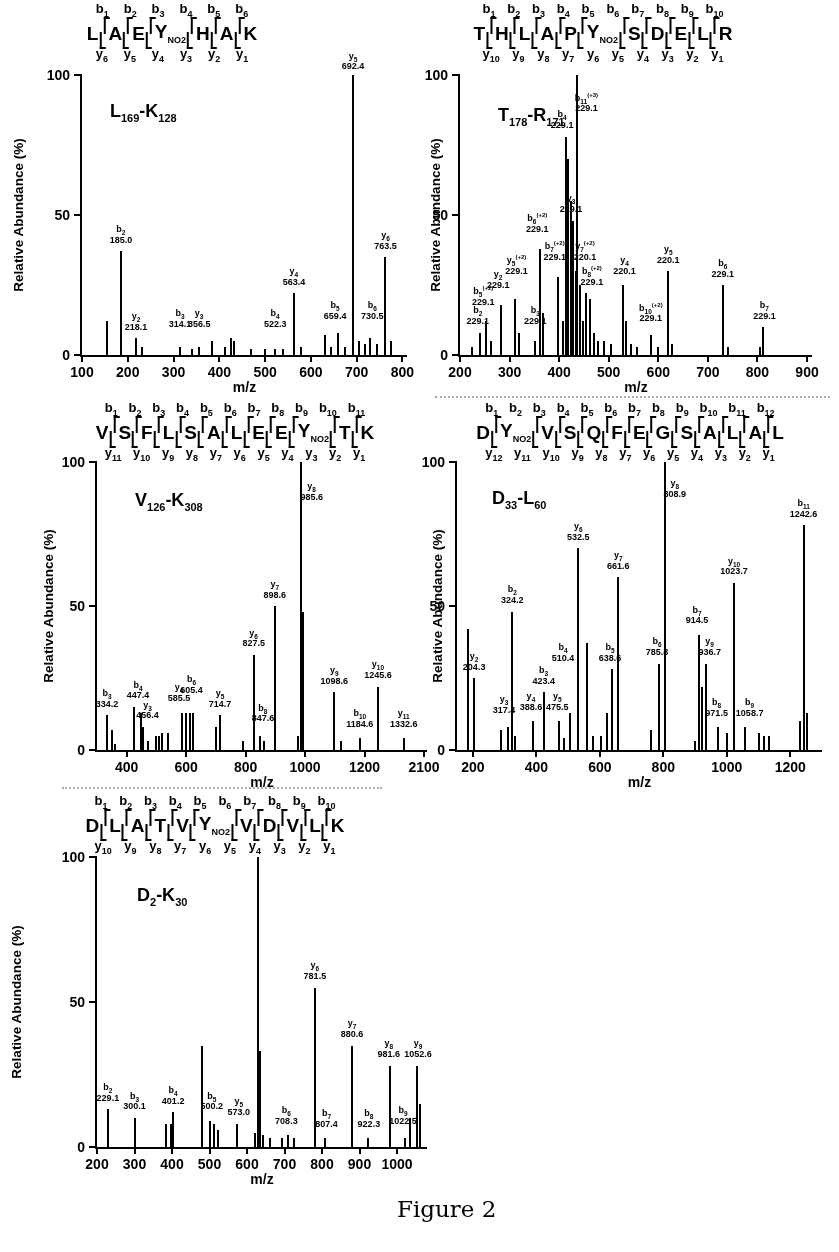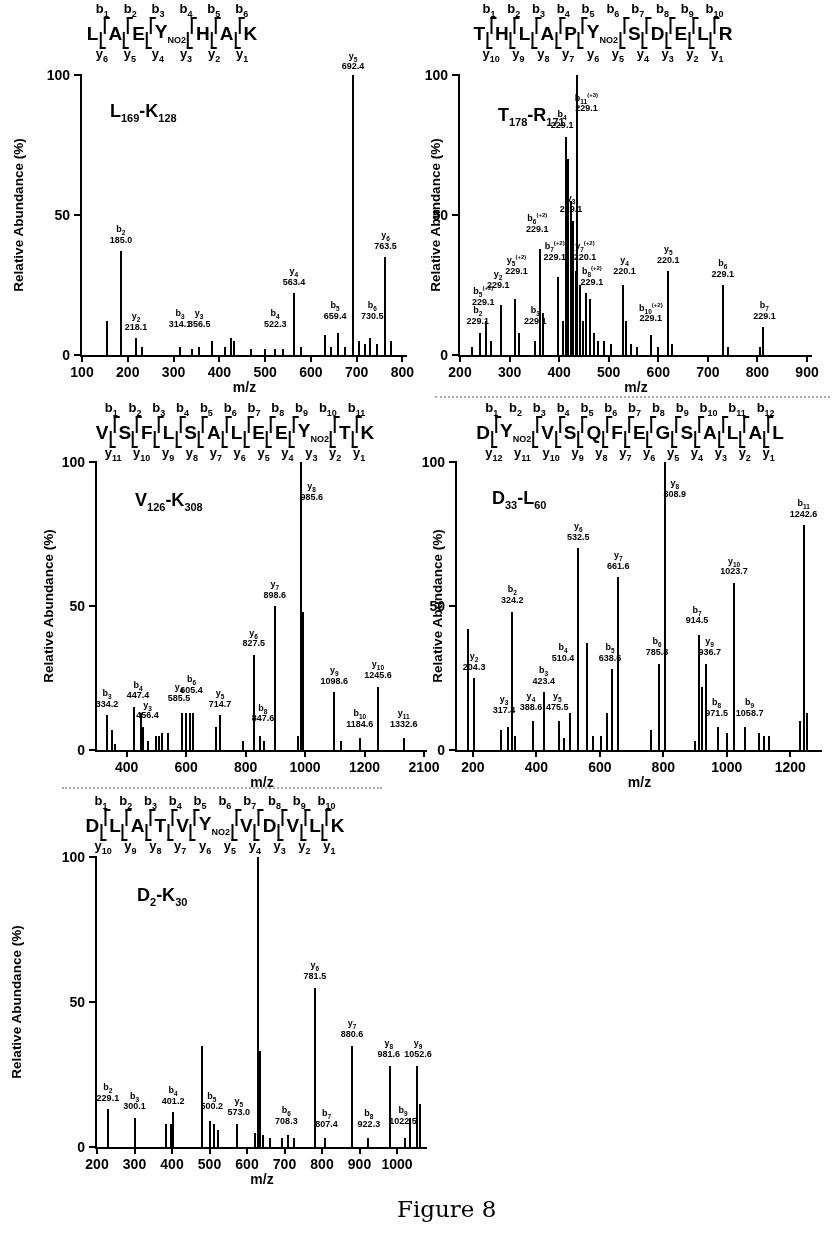--- a/index.html
+++ b/index.html
@@ -642,13 +642,13 @@
         <div class="bar" style="left: 318.5px; height: 81.2px;"></div>
         <div class="peaklabel" style="left: 321px; bottom: 87px;">y<sub>9</sub><br>1052.6</div>
         <div class="bar" style="left: 322.25px; height: 43.5px;"></div>
       </div>
     </section>
   </div>
 
 <div class="artifact" style="left:435px;top:396px;width:395px;"></div>
 <div class="artifact" style="left:62px;top:787px;width:320px;"></div>
 
-<div class="caption">Figure 8</div>
+<div class="caption">Figure 2</div>
 
 </body></html>

